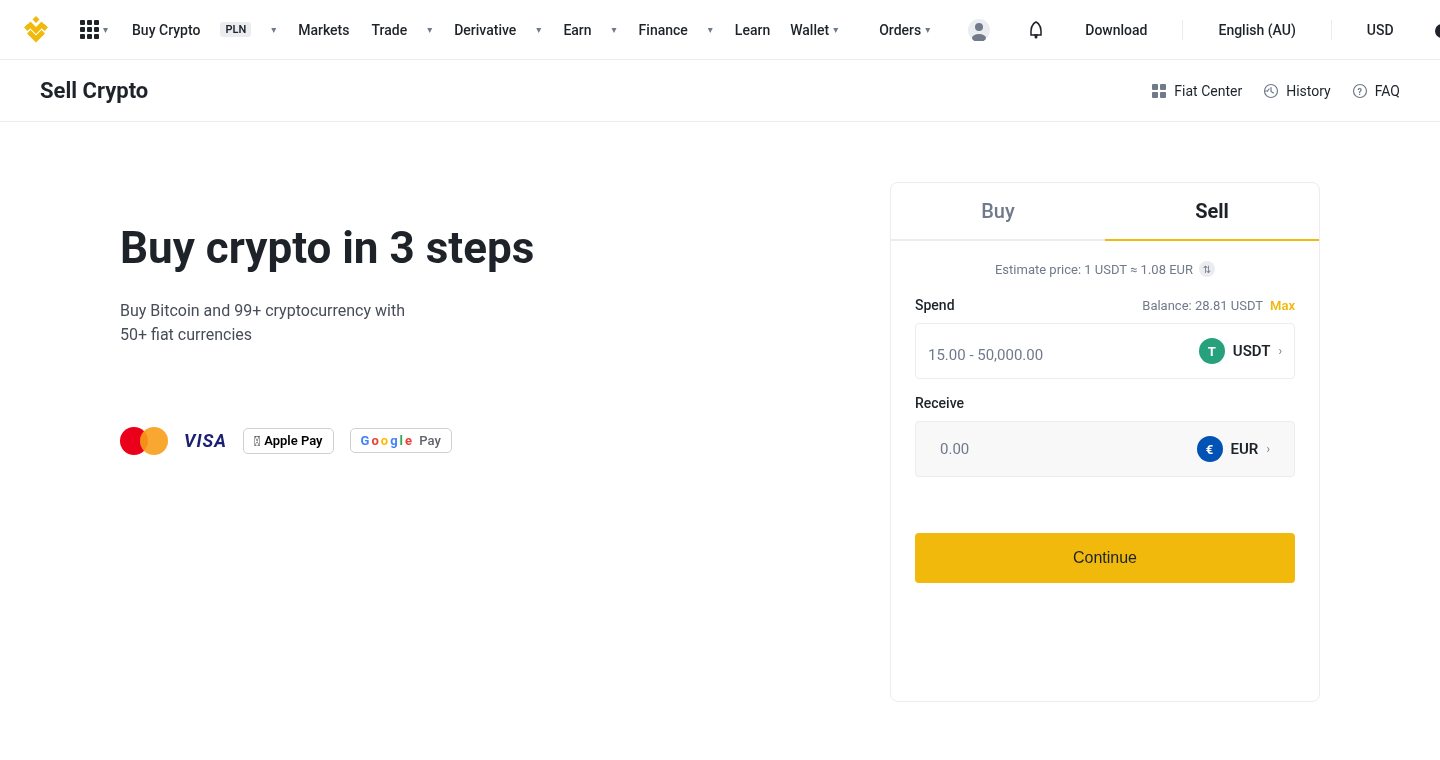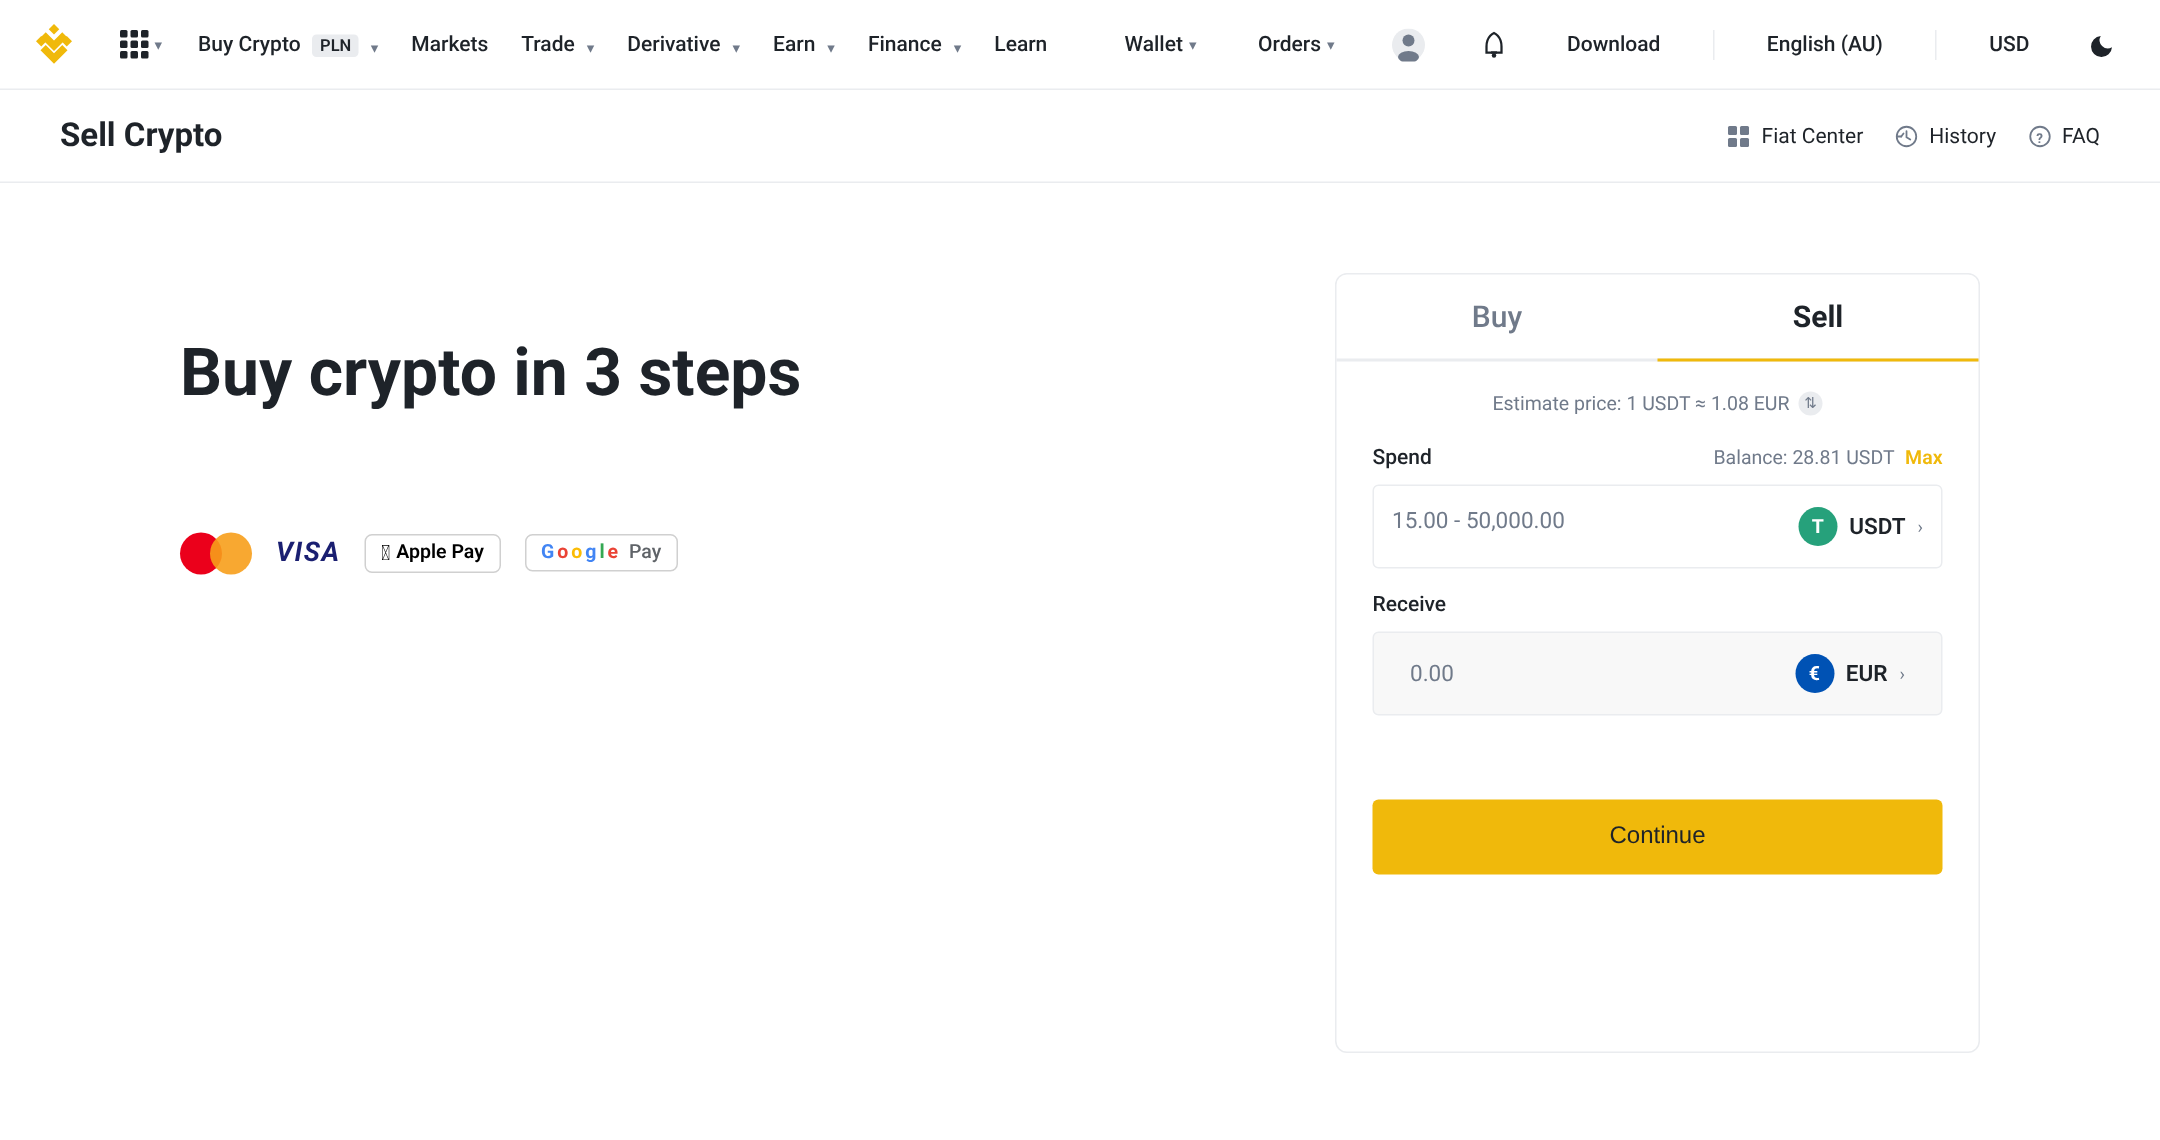--- a/index.html
+++ b/index.html
@@ -48,22 +48,22 @@
       border-radius: 1px;
     }
     .nav-left {
       display: flex;
       align-items: center;
       gap: 2px;
       flex: 1;
     }
     .nav-item {
       display: flex;
-      align-items: flex-end;
-      gap: 8px;
+      align-items: center;
+      gap: 20px;
       padding: 6px 10px;
       cursor: pointer;
       font-size: 14px;
       font-weight: 500;
       color: #1e2329;
       border-radius: 4px;
       white-space: nowrap;
     }
     .nav-badge {
       background: #eaecef;
@@ -310,21 +310,21 @@
       color: #707a8a;
     }
     .field-max {
       color: #f0b90b;
       font-weight: 600;
       cursor: pointer;
       margin-left: 4px;
     }
     .field-input-row {
       display: flex;
-      align-items: flex-start;
+      align-items: flex-end;
       border: 1px solid #eaecef;
       border-radius: 4px;
       padding: 14px 12px;
       background: #fff;
     }
     .field-value {
       flex: 1;
       font-size: 15px;
       color: #707a8a;
     }
@@ -518,20 +518,23 @@
       </div>
       <span>FAQ</span>
     </div>
   </div>
 </div>
 
 <div class="main-content">
 
   <div class="left-side">
     <h2 class="hero-title">Buy crypto in 3 steps</h2>
+    <p class="hero-subtitle">
+      Buy Bitcoin and 99+ cryptocurrency with<br>50+ fiat currencies
+    </p>
 
     <div class="payment-methods">
 
       <div class="payment-card">
         <div class="mc-logo">
           <div class="mc-circle mc-red"></div>
           <div class="mc-circle mc-orange"></div>
         </div>
       </div>
 

